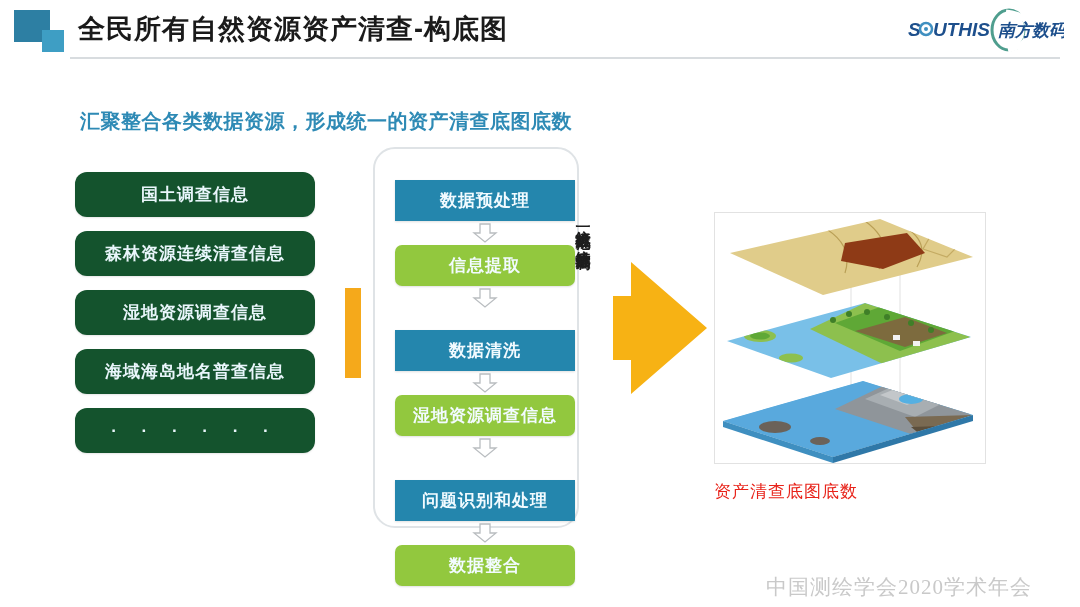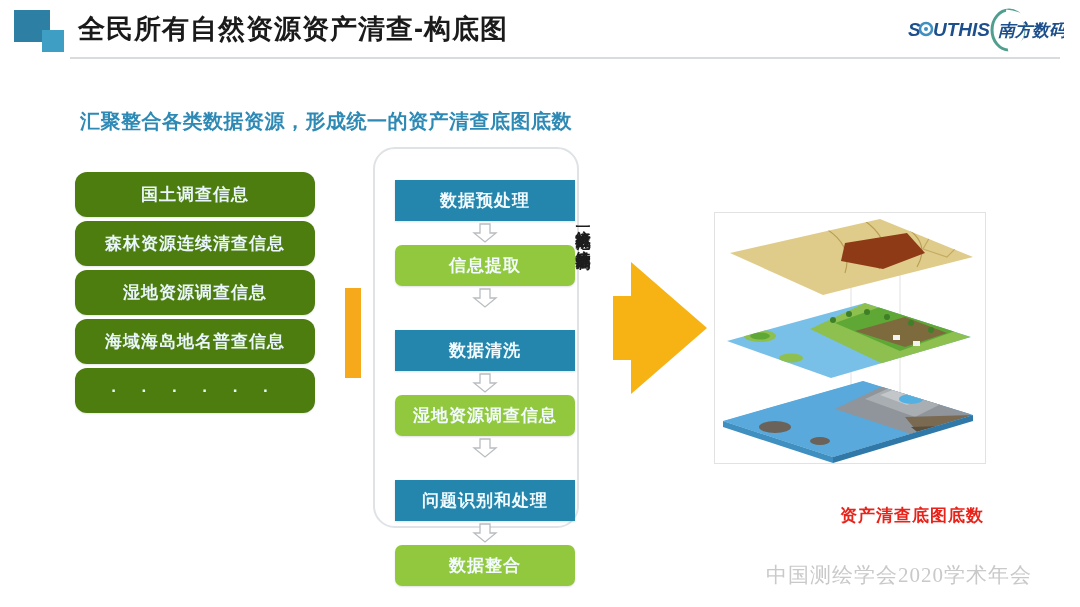--- a/index.html
+++ b/index.html
@@ -34,22 +34,22 @@
   
   .subtitle{
     position:absolute;left:80px;top:108px;
     font-size:20px;font-weight:bold;color:#2e8ab5;
     letter-spacing:0.5px;white-space:nowrap;
   }
 
   
   .source-list{position:absolute;left:75px;top:172px;width:240px;}
   .source-item{
-    width:240px;height:45px;margin-bottom:4px;
-    background:#4d7c0f;border-radius:12px;
+    width:240px;height:45px;margin-bottom:14px;
+    background:#14532d;border-radius:12px;
     display:flex;align-items:center;justify-content:center;
     color:#e9f6fb;font-size:17px;font-weight:bold;letter-spacing:1px;
     box-shadow:0 1px 2px rgba(0,0,0,.10);
   }
   .source-item.dots{font-size:17px;letter-spacing:10px;}
 
   
   .flow-panel{
     position:absolute;left:373px;top:147px;width:202px;height:377px;
     border:2px solid #dfe3e6;border-radius:22px;background:#fff;
@@ -91,28 +91,27 @@
 
   
   .illus-frame{
     position:absolute;left:714px;top:212px;width:270px;height:250px;
     border:1px solid #e2e2e2;background:#ffffff;overflow:hidden;
   }
   .illus-frame svg{display:block;}
 
   .illus-caption{
     position:absolute;left:714px;top:480px;width:270px;
-    text-align:right;font-size:17px;font-weight:bold;color:#e8231a;
+    text-align:left;font-size:17px;font-weight:normal;color:#e8231a;
     letter-spacing:1px;
-    margin-top:24px;
   }
 
   
   .footer{
-    position:absolute;right:48px;bottom:18px;
+    position:absolute;right:48px;bottom:6px;
     font-size:21px;color:#c9c9c9;letter-spacing:1px;
     font-family:"Liberation Serif","DejaVu Serif",serif;
   }
 </style>
 </head>
 <body>
 
 <div class="slide">
 
   <div class="logo-mark">

